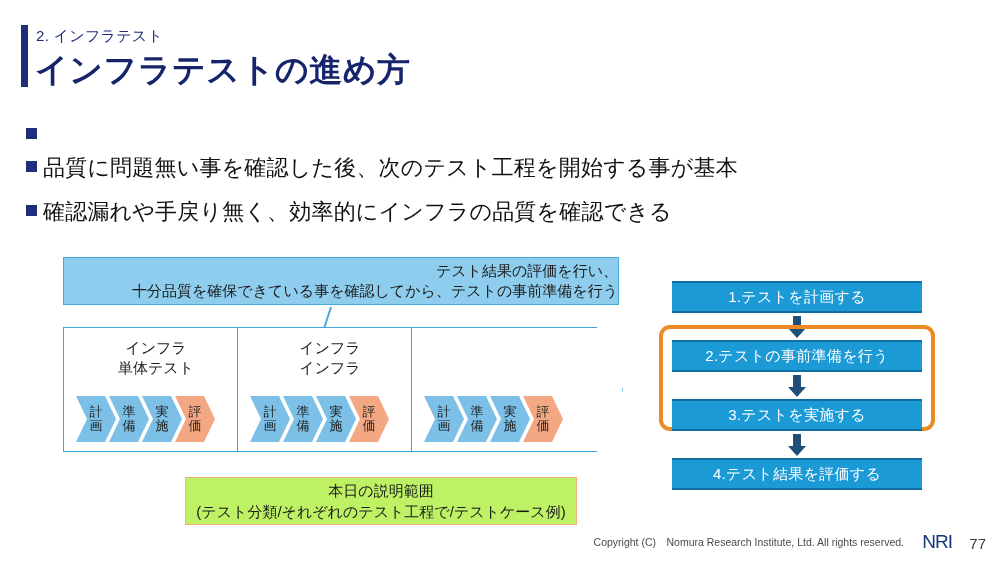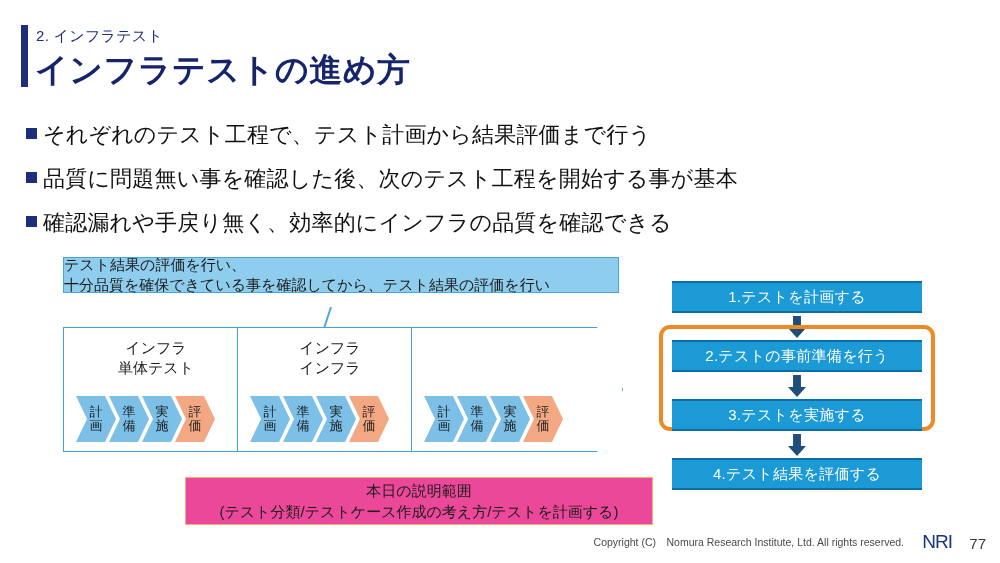--- a/index.html
+++ b/index.html
@@ -33,24 +33,24 @@
   .bullet .mk{
     width:11px;height:11px;background:#1F2E7A;flex:0 0 auto;
     margin-top:8px;margin-right:6px;
   }
 
   
   .diagram{position:absolute;left:0;top:245px;width:1000px;height:300px;}
 
   
   .callout-blue{
-    position:absolute;left:63px;top:12px;width:556px;height:36px;
+    position:absolute;left:63px;top:12px;width:556px;height:48px;
     background:#8ECDED;border:1px solid #45A7D4;
     box-sizing:border-box;
-    display:flex;flex-direction:column;align-items:flex-start;justify-content:center;
+    display:flex;flex-direction:column;align-items:flex-end;justify-content:center;
     font-size:15px;color:#1b1b1b;line-height:1.35;
   }
   .callout-blue .ln{white-space:nowrap;}
 
   
   .leader-blue{
     position:absolute;left:330px;top:62px;width:2px;height:60px;
     background:#4FA9D6;transform-origin:top center;transform:rotate(18deg);
   }
   
@@ -97,22 +97,22 @@
     background:#1F4E79;
     clip-path:polygon(28% 0, 72% 0, 72% 55%, 100% 55%, 50% 100%, 0 55%, 28% 55%);
   }
   .highlight-orange{
     position:absolute;left:659px;top:80px;width:276px;height:106px;
     border:4px solid #EC8B26;border-radius:11px;box-sizing:border-box;
   }
 
   
   .callout-orange{
-    position:absolute;left:185px;top:232px;width:468px;height:48px;
-    background:#ec4899;border:1px solid #F0B07C;
+    position:absolute;left:185px;top:232px;width:392px;height:48px;
+    background:#bef264;border:1px solid #F0B07C;
     box-sizing:border-box;
     display:flex;flex-direction:column;align-items:center;justify-content:center;
     font-size:15px;color:#1b1b1b;line-height:1.4;
   }
 
   
   .footer{position:absolute;left:0;bottom:8px;width:1000px;height:24px;}
   .copyright{
     position:absolute;right:96px;bottom:5px;
     font-size:10.5px;color:#4a4a4a;white-space:nowrap;margin-left:17px;
@@ -131,37 +131,36 @@
 
 <div class="slide">
 
   <div class="title-accent"></div>
   <div class="kicker">2. インフラテスト</div>
   <div class="title">インフラテストの進め方</div>
 
   <div class="bullets">
     <div class="bullet">
       <span class="mk"></span>
-      <span>それぞれのテスト工程で、テスト計画から結果評価まで行う</span>
     </div>
     <div class="bullet">
       <span class="mk"></span>
       <span>品質に問題無い事を確認した後、次のテスト工程を開始する事が基本</span>
     </div>
     <div class="bullet">
       <span class="mk"></span>
       <span>確認漏れや手戻り無く、効率的にインフラの品質を確認できる</span>
     </div>
   </div>
 
   <div class="diagram">
 
     <div class="callout-blue">
       <span class="ln">テスト結果の評価を行い、</span>
-      <span class="ln">十分品質を確保できている事を確認してから、テスト結果の評価を行い</span>
+      <span class="ln">十分品質を確保できている事を確認してから、テストの事前準備を行う</span>
     </div>
 
     <div class="leader-blue"></div>
     <div class="leader-orange"></div>
 
     <div class="phase" style="left:63px;width:212px;">
       <div class="ptitle">
         <div>インフラ</div>
         <div>単体テスト</div>
       </div>
@@ -227,21 +226,21 @@
     <div class="flowbox" style="top:95px;">2.テストの事前準備を行う</div>
     <div class="flowarrow" style="top:130px;"></div>
 
     <div class="flowbox" style="top:154px;">3.テストを実施する</div>
     <div class="flowarrow" style="top:189px;"></div>
 
     <div class="flowbox" style="top:213px;">4.テスト結果を評価する</div>
 
     <div class="callout-orange">
       <span>本日の説明範囲</span>
-      <span>(テスト分類/テストケース作成の考え方/テストを計画する)</span>
+      <span>(テスト分類/それぞれのテスト工程で/テストケース例)</span>
     </div>
 
   </div>
 
   <div class="footer">
     <div class="copyright">Copyright (C)　Nomura Research Institute, Ltd. All rights reserved.</div>
     <div class="nri-logo">NRI</div>
     <div class="pageno">77</div>
   </div>
 

